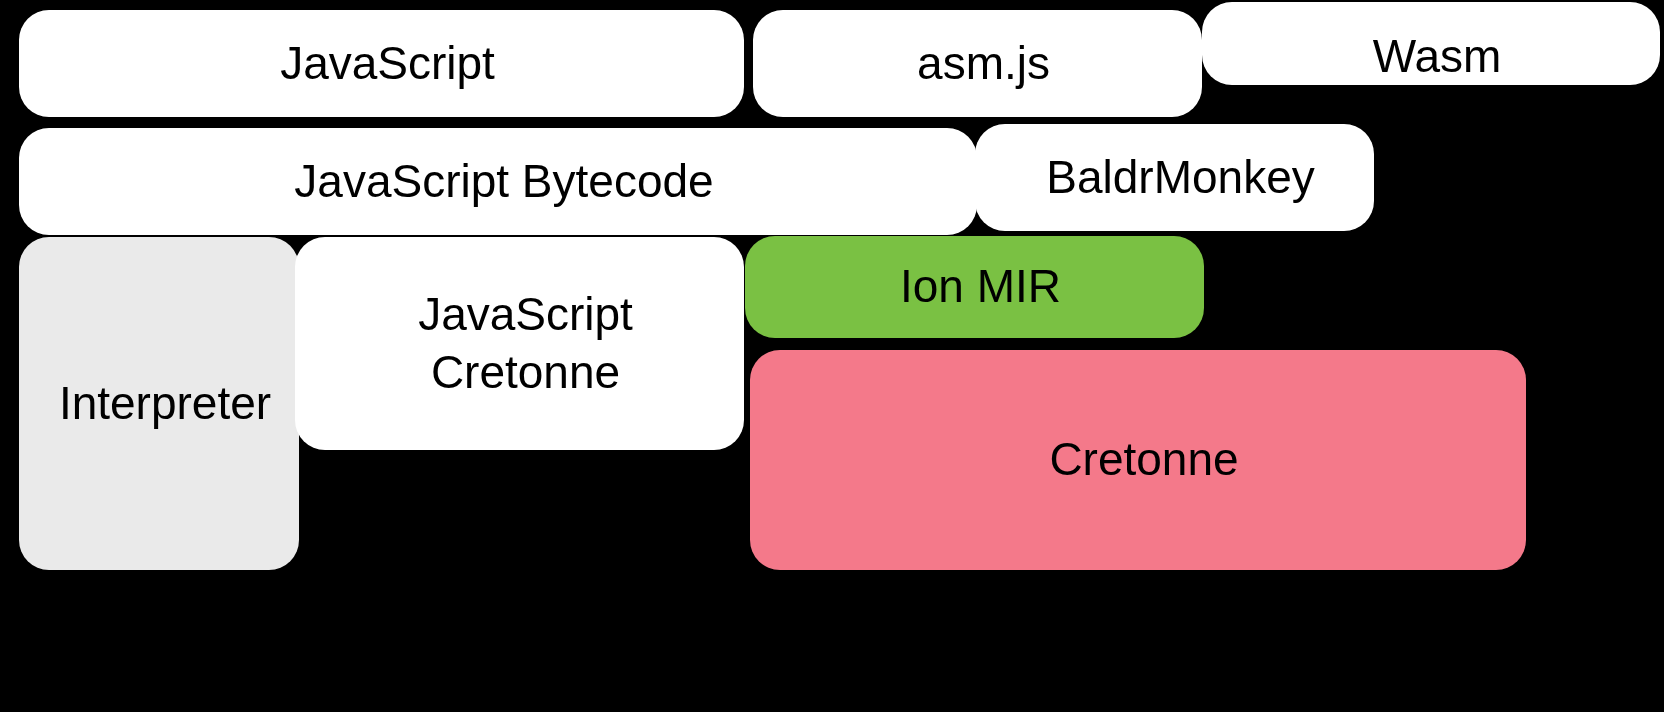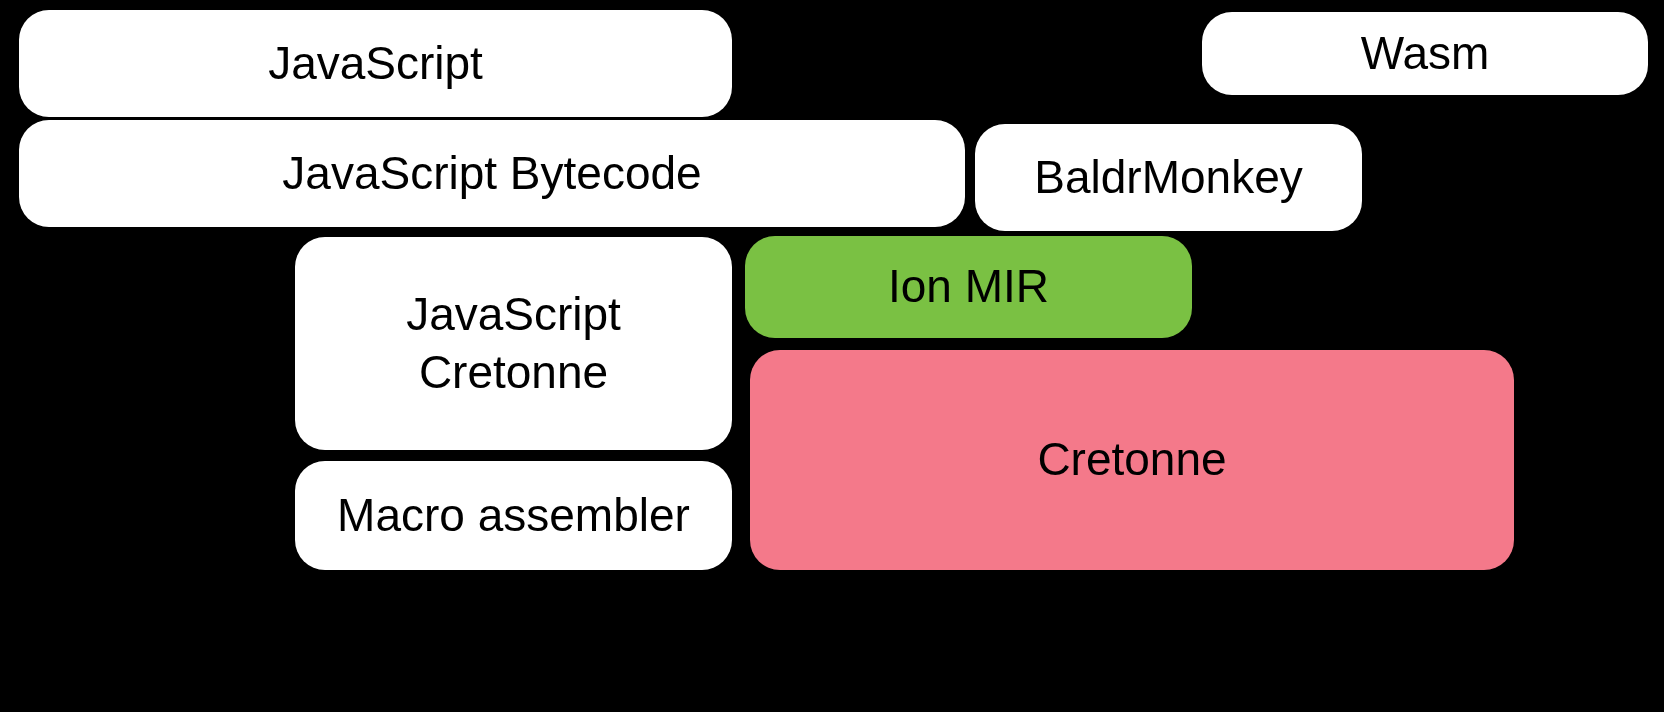--- a/index.html
+++ b/index.html
@@ -20,70 +20,74 @@
     position: absolute;
     background: #ffffff;
     border-radius: 30px;
     display: flex;
     align-items: center;
     justify-content: center;
     text-align: center;
     font-size: 46px;
     line-height: 1.25;
     color: #000000;
+    padding-left: 12px;
   }
   
   .b-javascript   { left: 19px;   top: 10px;  width: 713px;  height: 107px; }
   .b-asmjs        { left: 753px;  top: 10px;  width: 437px;  height: 107px; }
-  .b-wasm         { left: 1202px; top: 12px;  width: 446px;  height: 83px; }
-  .b-bytecode     { left: 19px;   top: 120px; width: 946px;  height: 107px; }
+  .b-wasm         { left: 1202px; top: 2px;  width: 446px;  height: 83px; align-items: flex-end; }
+  .b-bytecode     { left: 19px;   top: 128px; width: 946px;  height: 107px; }
   .b-baldrmonkey  { left: 975px;  top: 124px; width: 387px;  height: 107px; }
   .b-interpreter  { left: 19px;   top: 237px; width: 268px;  height: 333px; background: #eaeaea; }
   .b-baseline     { left: 295px;  top: 237px; width: 437px;  height: 213px; }
   .b-ionmir       { left: 745px;  top: 236px; width: 447px;  height: 102px; background: #7ac143; }
   .b-cretonne     { left: 750px;  top: 350px; width: 764px;  height: 220px; background: #f4798a; justify-content: center; }
   .b-macro        { left: 295px;  top: 461px; width: 437px;  height: 109px; }
   .b-native       { left: 293px;  top: 578px; width: 1352px; height: 106px; }
   .two-line { flex-direction: column; }
   .two-line span { display: block; }
 </style>
 </head>
 <body>
 
 <div class="canvas">
 
   <div class="box b-javascript">
     <span>JavaScript</span>
   </div>
 
+  <div class="box b-asmjs">
+    <span>asm.js</span>
+  </div>
 
   <div class="box b-wasm">
     <span>Wasm</span>
   </div>
 
   <div class="box b-bytecode">
     <span>JavaScript Bytecode</span>
   </div>
 
   <div class="box b-baldrmonkey">
     <span>BaldrMonkey</span>
   </div>
 
+  <div class="box b-interpreter">
+    <span>Interpreter</span>
+  </div>
 
   <div class="box b-baseline two-line">
     <span>JavaScript</span>
     <span>Cretonne</span>
   </div>
 
   <div class="box b-ionmir">
     <span>Ion MIR</span>
   </div>
 
   <div class="box b-cretonne">
     <span>Cretonne</span>
   </div>
 
-  <div class="box b-macro">
-    <span>Macro assembler</span>
-  </div>
 
 
 </div>
 
 </body></html>

